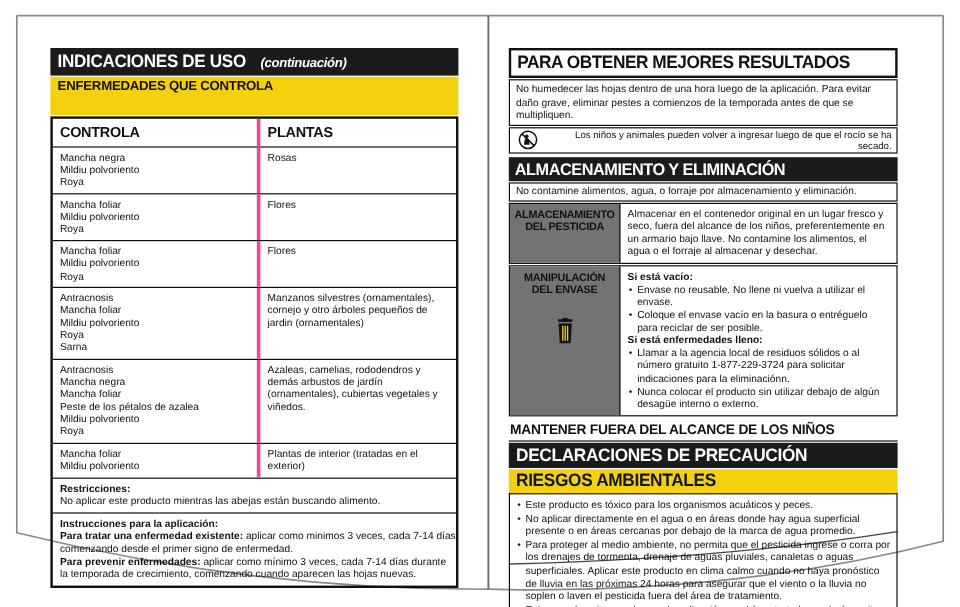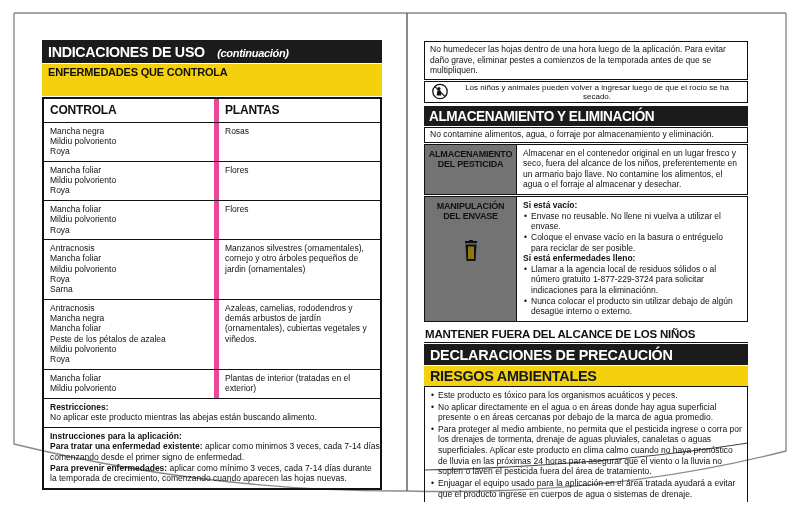--- a/index.html
+++ b/index.html
@@ -17,37 +17,37 @@
   }
   .bar-black .big{font-size:15px;display:inline-block;transform:scaleX(0.95);transform-origin:left;}
   .bar-black .cont{font-size:11px;font-style:italic;font-weight:bold;margin-left:4px;}
   .bar-yellow{
     background:#F5D00C;color:#111;font-weight:bold;font-size:11px;
     padding:2px 6px 18px 6px;letter-spacing:-0.2px;margin-top:1px;
   }
   .ctable{border:2px solid #111;margin-top:1px;font-size:8.5px;line-height:1.22;}
   .trow{display:grid;grid-template-columns:170px 1fr;border-top:1px solid #111;}
   .trow:first-child{border-top:none;}
-  .tcell{padding:3px 5px 4px 6px;border-left:5px solid #ec4899;white-space:pre-line;}
+  .tcell{padding:3px 5px 4px 6px;border-left:3px solid #ec4899;white-space:pre-line;}
   .tcell:first-child{border-left:none;}
   .thead .tcell{font-weight:bold;font-size:12px;letter-spacing:-0.2px;padding:4px 5px 4px 6px;}
   .fullrow{border-top:1px solid #111;padding:3px 0 4px 6px;}
   .fullrow .ttl{font-weight:bold;}
   
   #right-panel{left:424px;top:40px;width:324px;}
   .rbox{border:1.5px solid #111;background:#fff;}
   .results-title{
     font-size:15px;font-weight:bold;padding:2px 5px 2px 5px;letter-spacing:-0.4px;
     border:2px solid #111;
   }
   .results-title span{display:inline-block;transform:scaleX(0.96);transform-origin:left;}
   .smalltext{font-size:8.5px;line-height:1.25;}
   .results-text{margin-top:1px;padding:2px 5px 3px 5px;}
   .reentry{margin-top:1px;display:flex;align-items:center;padding:1px 4px;}
-  .reentry .txt{flex:1;text-align:center;font-size:8px;}
+  .reentry .txt{flex:1;text-align:right;font-size:8px;}
   .rblack{
     background:#1b1b1b;color:#fff;font-weight:bold;font-size:14px;
     padding:2px 5px 2px 5px;margin-top:3px;letter-spacing:-0.4px;
   }
   .rblack span{display:inline-block;transform:scaleX(0.97);transform-origin:left;}
   .storage-intro{margin-top:1px;padding:1px 5px 2px 5px;}
   .yrow{display:grid;grid-template-columns:92px 1fr;border:1px solid #111;margin-top:1px;}
   .ycell{
     background:#737373;font-weight:bold;font-size:9px;text-align:center;
     padding:4px 2px;line-height:1.15;border-right:1px solid #111;
@@ -151,20 +151,23 @@
     <div class="fullrow smalltext">
       <div class="ttl">Instrucciones para la aplicación:</div>
       <div><span class="ttl">Para tratar una enfermedad existente:</span><span> aplicar como minimos 3 veces, cada 7-14 días comenzando desde el primer signo de enfermedad.</span></div>
       <div><span class="ttl">Para prevenir enfermedades:</span><span> aplicar como mínimo 3 veces, cada 7-14 días durante la temporada de crecimiento, comenzando cuando aparecen las hojas nuevas.</span></div>
     </div>
   </div>
 </div>
 
 <div class="panel" id="right-panel">
 
+  <div class="results-title">
+    <span>PARA OBTENER MEJORES RESULTADOS</span>
+  </div>
 
   <div class="rbox smalltext results-text">No humedecer las hojas dentro de una hora luego de la aplicación. Para evitar daño grave, eliminar pestes a comienzos de la temporada antes de que se multipliquen.</div>
 
   <div class="rbox reentry">
     <span class="icon-wrap">
       <svg width="22" height="17" viewBox="0 0 22 17">
         <circle cx="11" cy="8.5" r="7.2" fill="none" stroke="#111" stroke-width="1.3"></circle>
         <circle cx="10" cy="5.6" r="1.5" fill="#111"></circle>
         <path d="M8.4,7.6 L11.6,7.6 L12.4,12.6 L7.6,12.6 Z" fill="#111"></path>
         <line x1="5.8" y1="3.4" x2="16.2" y2="13.6" stroke="#111" stroke-width="1.3"></line>

